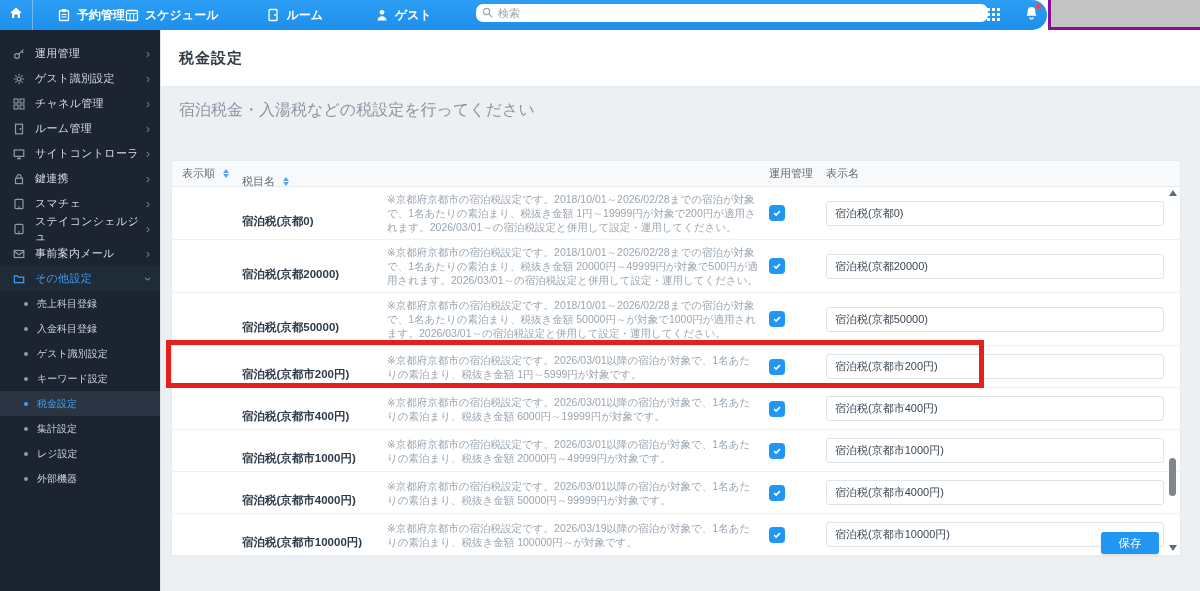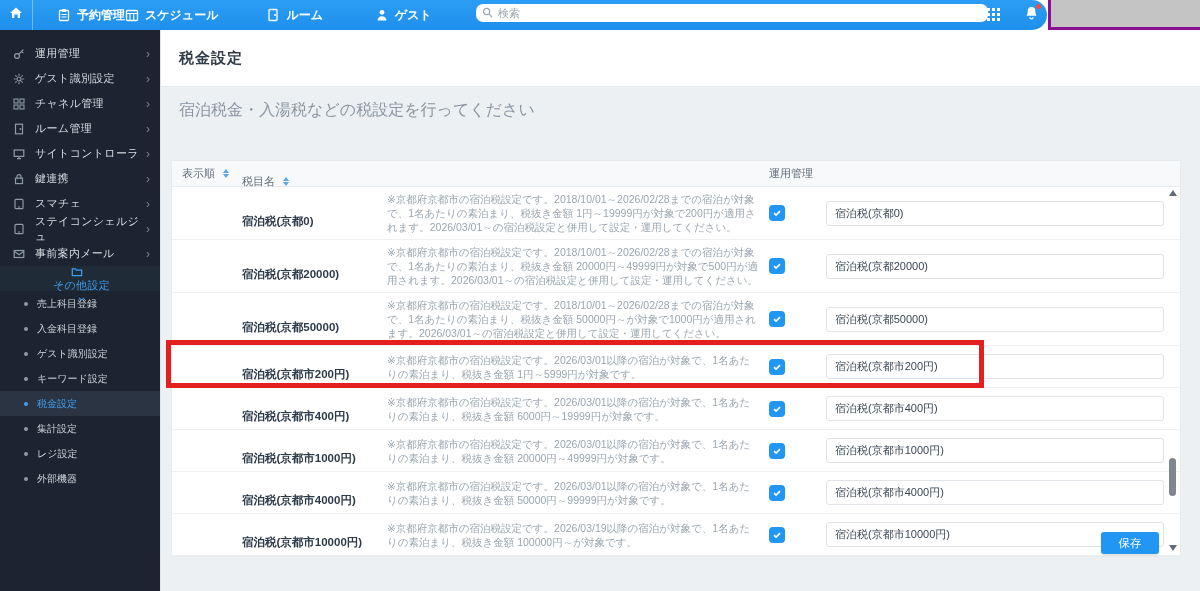--- a/index.html
+++ b/index.html
@@ -32,21 +32,21 @@
     background:#c4c4c4; border-left:3px solid #8a0f96; border-bottom:3px solid #8a0f96; z-index:4; }
 
   
   .sidebar { position:absolute; left:0; top:30px; width:160px; height:561px;
     background:#1b2430; padding-top:11px; z-index:3; }
   .sb-item { height:25px; display:flex; align-items:center; padding:0 10px 0 13px;
     color:#d6dde4; cursor:pointer; }
   .sb-item .sb-ico { width:13px; display:flex; color:#8e9ba9; margin-right:9px; }
   .sb-item .sb-label { flex:1; font-size:11px; letter-spacing:.3px; }
   .sb-item .sb-chev { color:#76828f; font-size:12px; line-height:1; }
-  .sb-item.active { color:#3f9ef2; background:#202b38;flex-direction:column; }
+  .sb-item.active { color:#3f9ef2; background:#202b38; }
   .sb-item.active .sb-ico { color:#3f9ef2; }
   .sb-item.active .sb-chev { color:#3f9ef2; transform:rotate(90deg); }
   .sb-sub { height:25px; display:flex; align-items:center; padding-left:24px;
     color:#ccd3da; cursor:pointer; font-size:10px; }
   .sb-sub .dot { width:4px; height:4px; border-radius:50%; background:#8e9ba9; margin-right:9px; }
   .sb-sub.active { background:#2a3442; color:#41a0f2; }
   .sb-sub.active .dot { background:#41a0f2; }
 
   
   .main { position:absolute; left:160px; top:30px; width:1040px; height:561px;
@@ -343,20 +343,23 @@
           <span>税目名</span>
           <span class="sort">
               <i class="up"></i>
               <i class="dn"></i>
             </span>
         </div>
         <div class="col-desc"></div>
         <div class="col-use th">
             <span>運用管理</span>
           </div>
+        <div class="col-display th">
+            <span>表示名</span>
+          </div>
       </div>
 
       <div class="t-row">
         <div class="col-order"></div>
         <div class="col-name cell-name">宿泊税(京都0)</div>
         <div class="col-desc cell-desc">※京都府京都市の宿泊税設定です。2018/10/01～2026/02/28までの宿泊が対象で、1名あたりの素泊まり、税抜き金額 1円～19999円が対象で200円が適用されます。2026/03/01～の宿泊税設定と併用して設定・運用してください。</div>
         <div class="col-use">
             <span class="chk">
               <svg width="10" height="10" viewBox="0 0 12 12">
                 <path d="M2.5 6.2l2.4 2.4L9.6 3.8" fill="none" stroke="#fff" stroke-width="2"></path>

